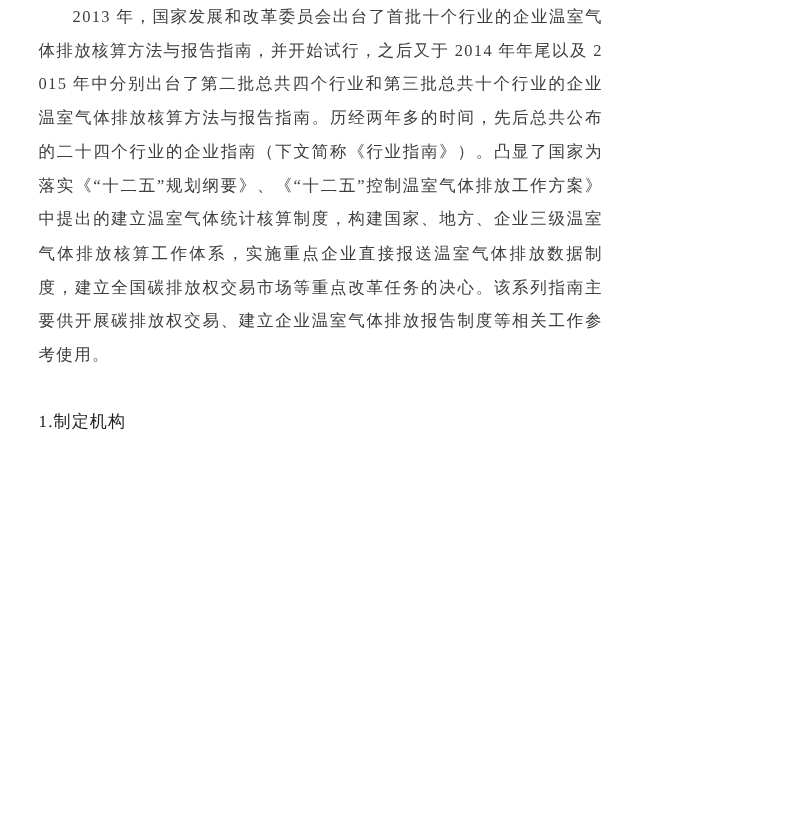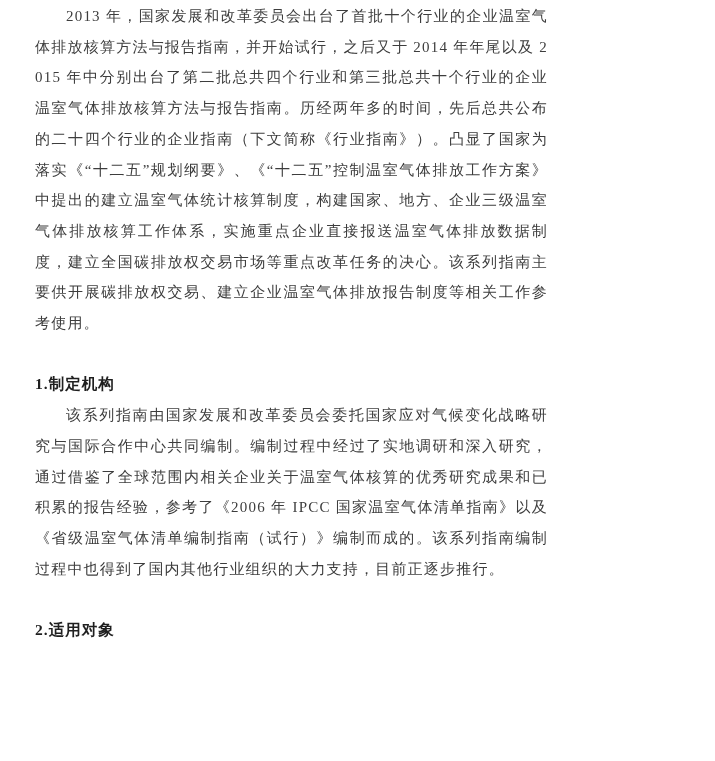--- a/index.html
+++ b/index.html
@@ -27,30 +27,28 @@
     letter-spacing: 1.2px;
     color: #3d3d3d;
     text-align: justify;
     text-indent: 31px;
     word-break: break-all;
   }
   .heading {
     margin: 30.7px 0 0 0;
     font-size: 15.5px;
     line-height: 30.7px;
-    font-weight: bold;
+    font-weight: normal;
     letter-spacing: 1px;
     color: #1f1f1f;
   }
 </style>
 </head>
 <body>
 
 <div class="page">
   <p class="para">2013 年，国家发展和改革委员会出台了首批十个行业的企业温室气体排放核算方法与报告指南，并开始试行，之后又于 2014 年年尾以及 2015 年中分别出台了第二批总共四个行业和第三批总共十个行业的企业温室气体排放核算方法与报告指南。历经两年多的时间，先后总共公布的二十四个行业的企业指南（下文简称《行业指南》）。凸显了国家为落实《“十二五”规划纲要》、《“十二五”控制温室气体排放工作方案》中提出的建立温室气体统计核算制度，构建国家、地方、企业三级温室气体排放核算工作体系，实施重点企业直接报送温室气体排放数据制度，建立全国碳排放权交易市场等重点改革任务的决心。该系列指南主要供开展碳排放权交易、建立企业温室气体排放报告制度等相关工作参考使用。</p>
 
   <h2 class="heading">1.制定机构</h2>
 
-  <p class="para">该系列指南由国家发展和改革委员会委托国家应对气候变化战略研究与国际合作中心共同编制。编制过程中经过了实地调研和深入研究，通过借鉴了全球范围内相关企业关于温室气体核算的优秀研究成果和已积累的报告经验，参考了《2006 年 IPCC 国家温室气体清单指南》以及《省级温室气体清单编制指南（试行）》编制而成的。该系列指南编制过程中也得到了国内其他行业组织的大力支持，目前正逐步推行。</p>
 
-  <h2 class="heading">2.适用对象</h2>
 
 </div>
 
 </body></html>

